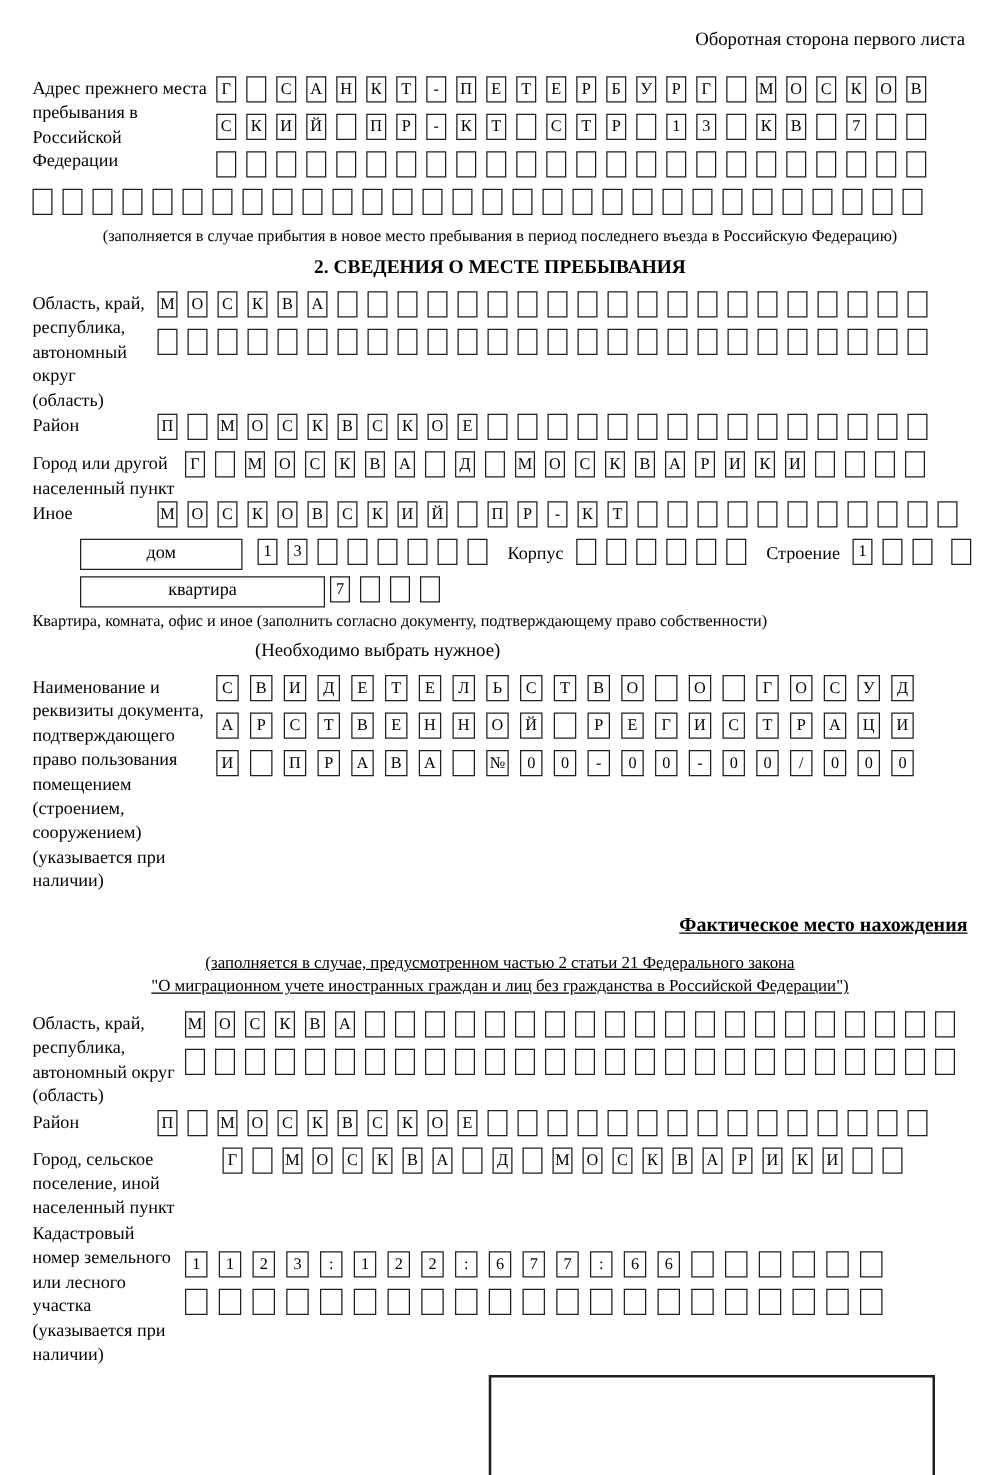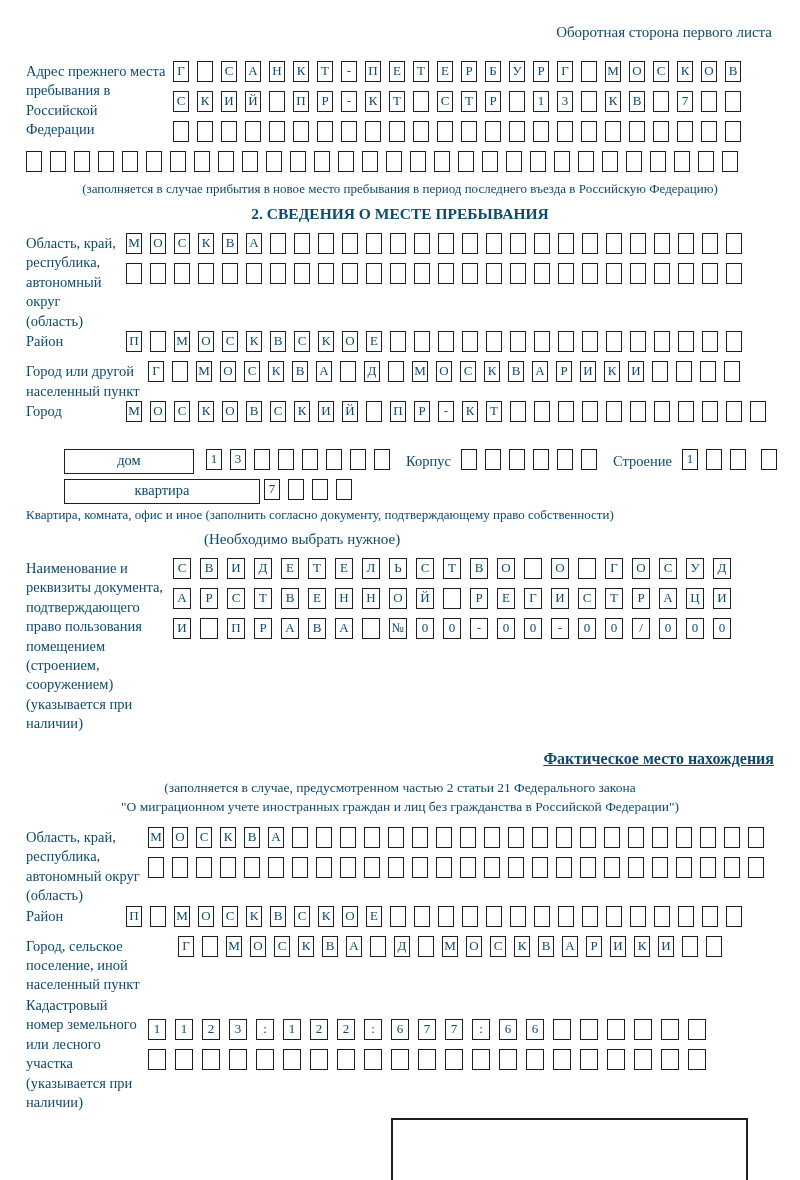--- a/index.html
+++ b/index.html
@@ -1,18 +1,18 @@
 <!DOCTYPE html>
 <html><head>
 <meta charset="utf-8">
 <style>
   html,body{margin:0;padding:0;background:#fff;}
   .page{
     position:relative; width:800px; height:1180px; box-sizing:border-box;
-    background:#ffffff; color:#0c4a6e; padding:18px 26px 10px 26px;
+    background:#ffffff; color:#000000; padding:18px 26px 10px 26px;
     font-family:"Liberation Serif","DejaVu Serif",serif; overflow:hidden;
   }
   .hdr{ text-align:right; font-size:15px; margin:6px 2px 20px 0;}
   .flexrow{ display:flex; align-items:flex-start;}
   .lbl{ font-size:14.5px; line-height:1.34; padding-top:1px;}
   .w147{ width:147px; flex:none; padding-right:6px; box-sizing:border-box;}
   .w100{ width:100px; flex:none; padding-right:6px; box-sizing:border-box;}
   .w120{ width:122px; flex:none; padding-right:6px; box-sizing:border-box;}
   .w150{ width:152px; flex:none; padding-right:6px; box-sizing:border-box;}
   .boxrow{ white-space:nowrap; height:22px; margin-bottom:8px;}
@@ -27,21 +27,21 @@
     box-sizing:border-box; height:25px; border:1.8px solid #1f1f1f;
     text-align:center; font-size:14.5px; line-height:21px; background:#fff;
   }
   .dom-rect{ width:130px; margin-left:38px; margin-right:12px; flex:none;}
   .kv-rect{ width:196px; margin-left:38px; margin-right:4px; flex:none;}
   .inline-lbl{ font-size:14.5px; line-height:25px; margin:0 10px 0 8px; flex:none;}
   .stroenie .cell:last-child{ margin-left:7px;}
   .note{ font-size:13px; text-align:center; margin:2px 0 6px 0;}
   .sect-title{ font-size:15.5px; font-weight:bold; text-align:center; margin:8px 0 10px 0;}
   .fact-title{ font-size:16px; font-weight:bold; text-align:right; margin:16px 0 10px 0;text-decoration:underline;}
-  .fact-note{ font-size:13.5px; text-align:center; line-height:1.45;}
+  .fact-note{ font-size:13.5px; text-align:center; line-height:1.45;text-decoration:underline;}
   .mesto{ display:flex; align-items:center; margin:10px 0 2px 0;}
   .mesto .mlabel{ font-size:14.5px; margin-right:12px;}
   .mesto .opt-lbl{ font-size:14.5px; margin-right:26px;}
   .mesto .cbrow{ margin:0 10px 0 0; height:22px;}
   .choose-note{ font-size:15px; margin:0 0 10px 178px;}
   .sub-note{ font-size:13px; margin:-2px 0 8px 0;}
   .stamp-box{ margin-left:365px; width:357px; height:177px; border:2px solid #1f1f1f; box-sizing:border-box; margin-top:6px;}
   .mb0{margin-bottom:0;}
 </style>
 </head>
@@ -76,25 +76,25 @@
     <div class="lbl w100">Район</div>
     <div class="boxrow"><span class="cell">П</span><span class="cell"></span><span class="cell">М</span><span class="cell">О</span><span class="cell">С</span><span class="cell">К</span><span class="cell">В</span><span class="cell">С</span><span class="cell">К</span><span class="cell">О</span><span class="cell">Е</span><span class="cell"></span><span class="cell"></span><span class="cell"></span><span class="cell"></span><span class="cell"></span><span class="cell"></span><span class="cell"></span><span class="cell"></span><span class="cell"></span><span class="cell"></span><span class="cell"></span><span class="cell"></span><span class="cell"></span><span class="cell"></span><span class="cell"></span></div>
   </div>
 
   <div class="flexrow">
     <div class="lbl w120">Город или другой населенный пункт</div>
     <div class="boxrow"><span class="cell">Г</span><span class="cell"></span><span class="cell">М</span><span class="cell">О</span><span class="cell">С</span><span class="cell">К</span><span class="cell">В</span><span class="cell">А</span><span class="cell"></span><span class="cell">Д</span><span class="cell"></span><span class="cell">М</span><span class="cell">О</span><span class="cell">С</span><span class="cell">К</span><span class="cell">В</span><span class="cell">А</span><span class="cell">Р</span><span class="cell">И</span><span class="cell">К</span><span class="cell">И</span><span class="cell"></span><span class="cell"></span><span class="cell"></span><span class="cell"></span></div>
   </div>
 
   <div class="flexrow">
-    <div class="lbl w100">Город</div>
+    <div class="lbl w100">Иное</div>
     <div class="boxrow"><span class="cell">М</span><span class="cell">О</span><span class="cell">С</span><span class="cell">К</span><span class="cell">О</span><span class="cell">В</span><span class="cell">С</span><span class="cell">К</span><span class="cell">И</span><span class="cell">Й</span><span class="cell"></span><span class="cell">П</span><span class="cell">Р</span><span class="cell">-</span><span class="cell">К</span><span class="cell">Т</span><span class="cell"></span><span class="cell"></span><span class="cell"></span><span class="cell"></span><span class="cell"></span><span class="cell"></span><span class="cell"></span><span class="cell"></span><span class="cell"></span><span class="cell"></span><span class="cell"></span></div>
   </div>
 
-  <div class="flexrow" style="margin-top:18px;">
+  <div class="flexrow" style="margin-top:0;">
     <div class="rect dom-rect">дом</div>
     <div class="boxrow"><span class="cell">1</span><span class="cell">3</span><span class="cell"></span><span class="cell"></span><span class="cell"></span><span class="cell"></span><span class="cell"></span><span class="cell"></span></div>
     <div class="inline-lbl">Корпус</div>
     <div class="boxrow"><span class="cell"></span><span class="cell"></span><span class="cell"></span><span class="cell"></span><span class="cell"></span><span class="cell"></span></div>
     <div class="inline-lbl">Строение</div>
     <div class="boxrow stroenie"><span class="cell">1</span><span class="cell"></span><span class="cell"></span><span class="cell"></span></div>
   </div>
 
   <div class="flexrow">
     <div class="rect kv-rect">квартира</div>

